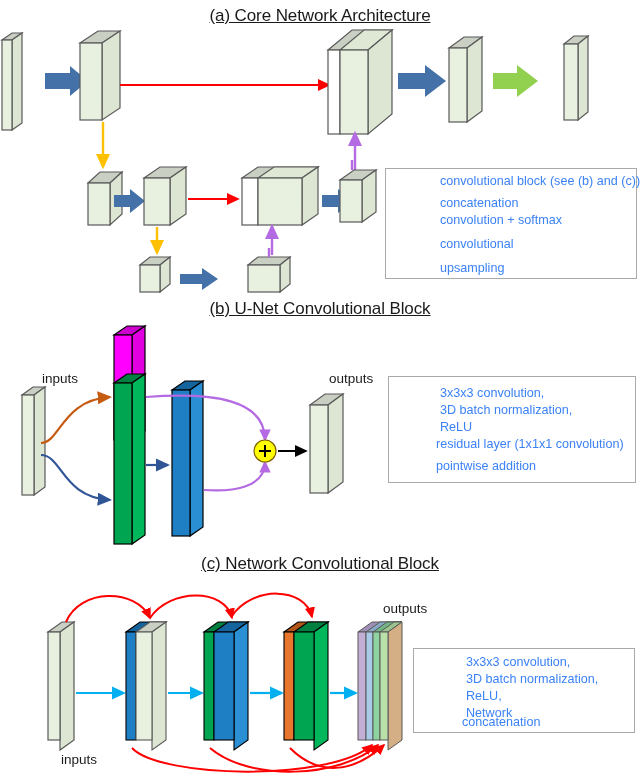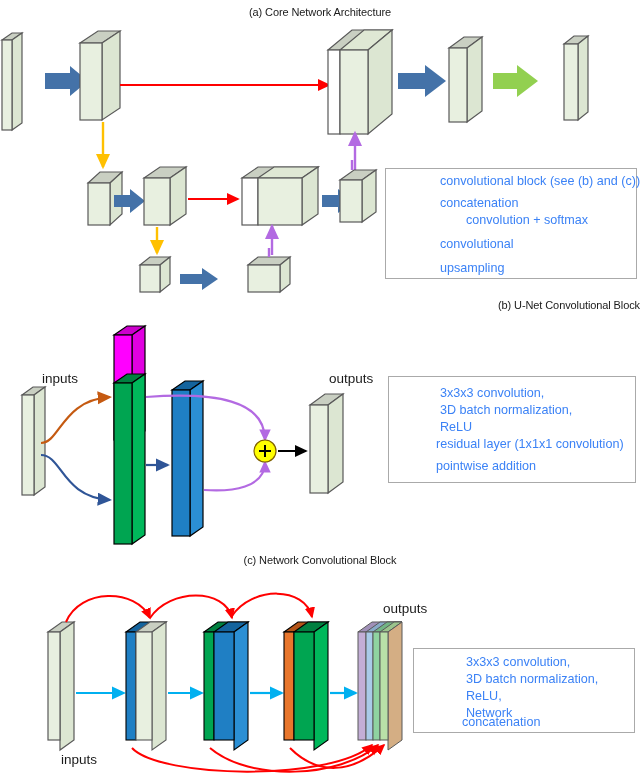--- a/index.html
+++ b/index.html
@@ -13,26 +13,27 @@
     font-family: "Liberation Sans", sans-serif;
     overflow: hidden;
   }
   .figure { position: absolute; inset: 0; }
   svg.canvas { position: absolute; left: 0; top: 0; width: 640px; height: 781px; }
 
   .sec-title {
     position: absolute;
     width: 100%;
     text-align: center;
-    font-size: 11px;
+    font-size: 17px;
     color: #1a1a1a;
     letter-spacing: -0.1px;
+    text-decoration: underline;
   }
   #title-a { top: 6px; }
-  #title-b { top: 299px; text-align: right; }
+  #title-b { top: 299px; }
   #title-c { top: 554px; }
 
   .blk-label {
     position: absolute;
     font-size: 13.5px;
     color: #1a1a1a;
     white-space: nowrap;
     padding-left: 28px;
   }
 
@@ -339,21 +340,21 @@
       <line x1="398" y1="279" x2="398" y2="256" stroke="#b36ae2" stroke-width="2.4" marker-end="url(#ah-purple)"></line>
     </g>
   </svg>
 
   <div class="legend-box" id="legend-a"></div>
   <div class="legend-box" id="legend-b"></div>
   <div class="legend-box" id="legend-c"></div>
 
   <div class="legend-text" style="left:440px; top:174px;">convolutional block (see (b) and (c))</div>
   <div class="legend-text" style="left:440px; top:196px;">concatenation</div>
-  <div class="legend-text" style="left:466px; top:213px;">convolution + softmax</div>
+  <div class="legend-text" style="left:440px; top:213px;">convolution + softmax</div>
   <div class="legend-text" style="left:440px; top:237px;">convolutional</div>
   <div class="legend-text" style="left:440px; top:261px;">upsampling</div>
 
   <div class="legend-text" style="left:440px; top:386px;">3x3x3 convolution,</div>
   <div class="legend-text" style="left:440px; top:403px;">3D batch normalization,</div>
   <div class="legend-text" style="left:440px; top:420px;">ReLU</div>
   <div class="legend-text" style="left:436px; top:437px;">residual layer (1x1x1 convolution)</div>
   <div class="legend-text" style="left:436px; top:459px;">pointwise addition</div>
 
   <div class="legend-text" style="left:466px; top:655px;">3x3x3 convolution,</div>

